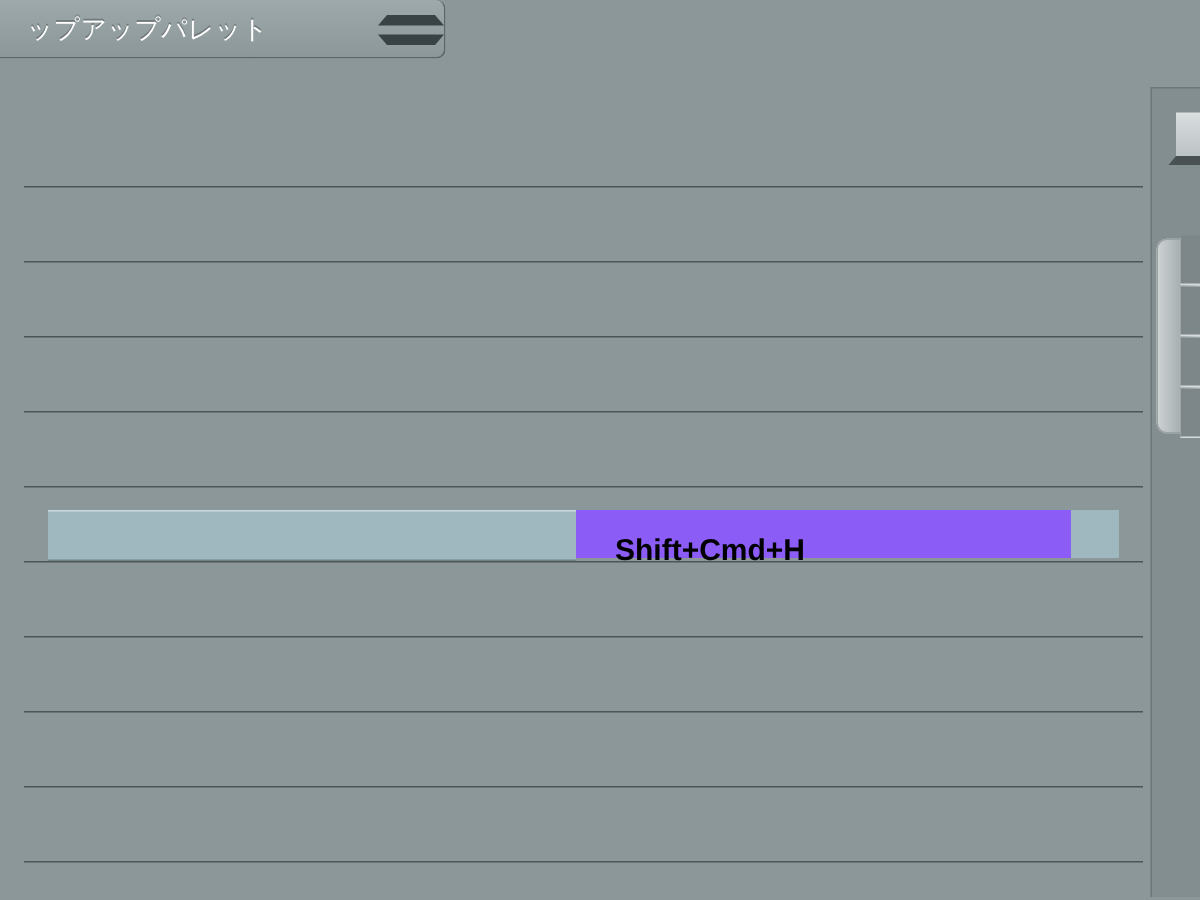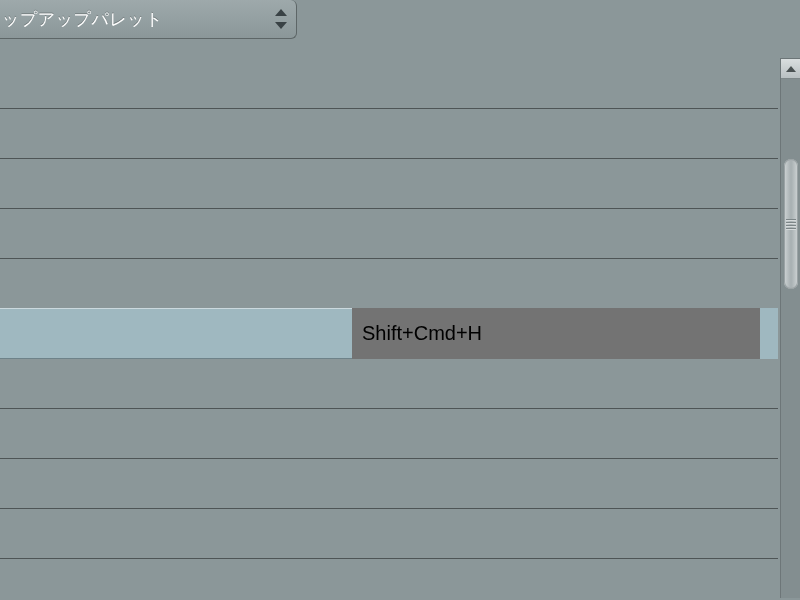--- a/index.html
+++ b/index.html
@@ -1,15 +1,15 @@
 <!DOCTYPE html>
 <html><head>
 <meta charset="utf-8">
 <style>
-  * { box-sizing: border-box; margin: 0; padding: 0; }
+  * { box-sizing: border-box; margin: 0; padding: 16px; }
   html, body {
     width: 800px;
     height: 600px;
     overflow: hidden;
     font-family: "Helvetica Neue", Arial, sans-serif;
     background: #8b9799;
   }
 
   
   .dropdown {
@@ -90,28 +90,29 @@
     position: relative;
     margin: -1px 0;
     height: calc(100% + 2px);
   }
   .row.selected .col-b .edit {
     position: absolute;
     left: 0;
     right: 18px;
     top: 0;
     bottom: 0;
-    background: #737373;
+    background: #8b5cf6;
     color: #000;
     font-size: 20px;
     border: none;
     outline: none;
     padding: 0 10px;
     display: flex;
-    align-items: center;
+    align-items: flex-start;
+    font-weight: bold;
   }
   .row.selected .col-b .edit-tail {
     position: absolute;
     right: 0;
     width: 18px;
     top: 0;
     bottom: 0;
     background: #9fb8c0;
   }
 

